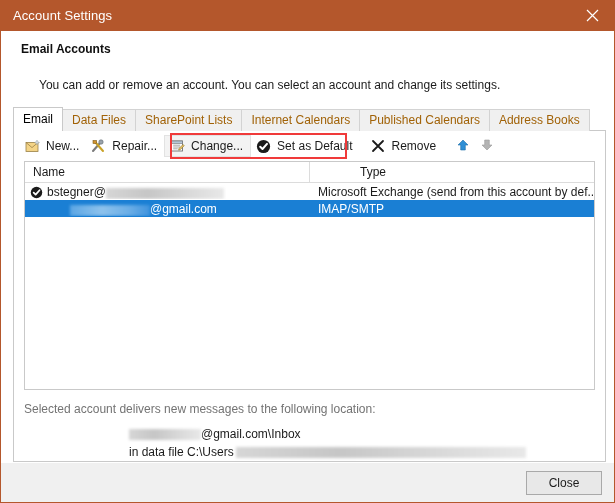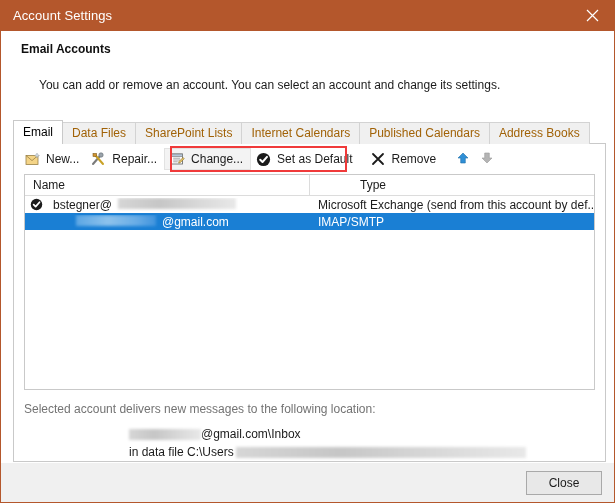--- a/index.html
+++ b/index.html
@@ -65,21 +65,21 @@
   .header-desc {
     font-size: 12px;
     color: #1b1b1b;
     padding-left: 18px;
   }
 
   
   .tabstrip {
     flex: 0 0 auto;
     height: 24px;
-    margin: 18px 8px 0 12px;
+    margin: 5px 8px 0 12px;
     display: flex;
     align-items: flex-end;
     position: relative;
   }
   .tab {
     height: 22px;
     line-height: 21px;
     padding: 0 9px;
     font-size: 12px;
     color: #a16207;
@@ -199,25 +199,24 @@
     display: flex;
     height: 17px;
     align-items: center;
     font-size: 12px;
   }
   .row.selected { background: #1a7fd4; color: #ffffff; }
   .row .cell-name {
     width: 285px;
     flex: 0 0 auto;
     display: flex;
-    align-items: flex-start;
+    align-items: flex-end;
     padding-left: 5px;
     overflow: hidden;
     white-space: nowrap;
-    gap: 6px;
   }
   .row .cell-type {
     flex: 1 1 auto;
     padding-left: 8px;
     overflow: hidden;
     white-space: nowrap;
   }
   .check-ico {
     width: 13px; height: 13px;
     margin-right: 4px;

